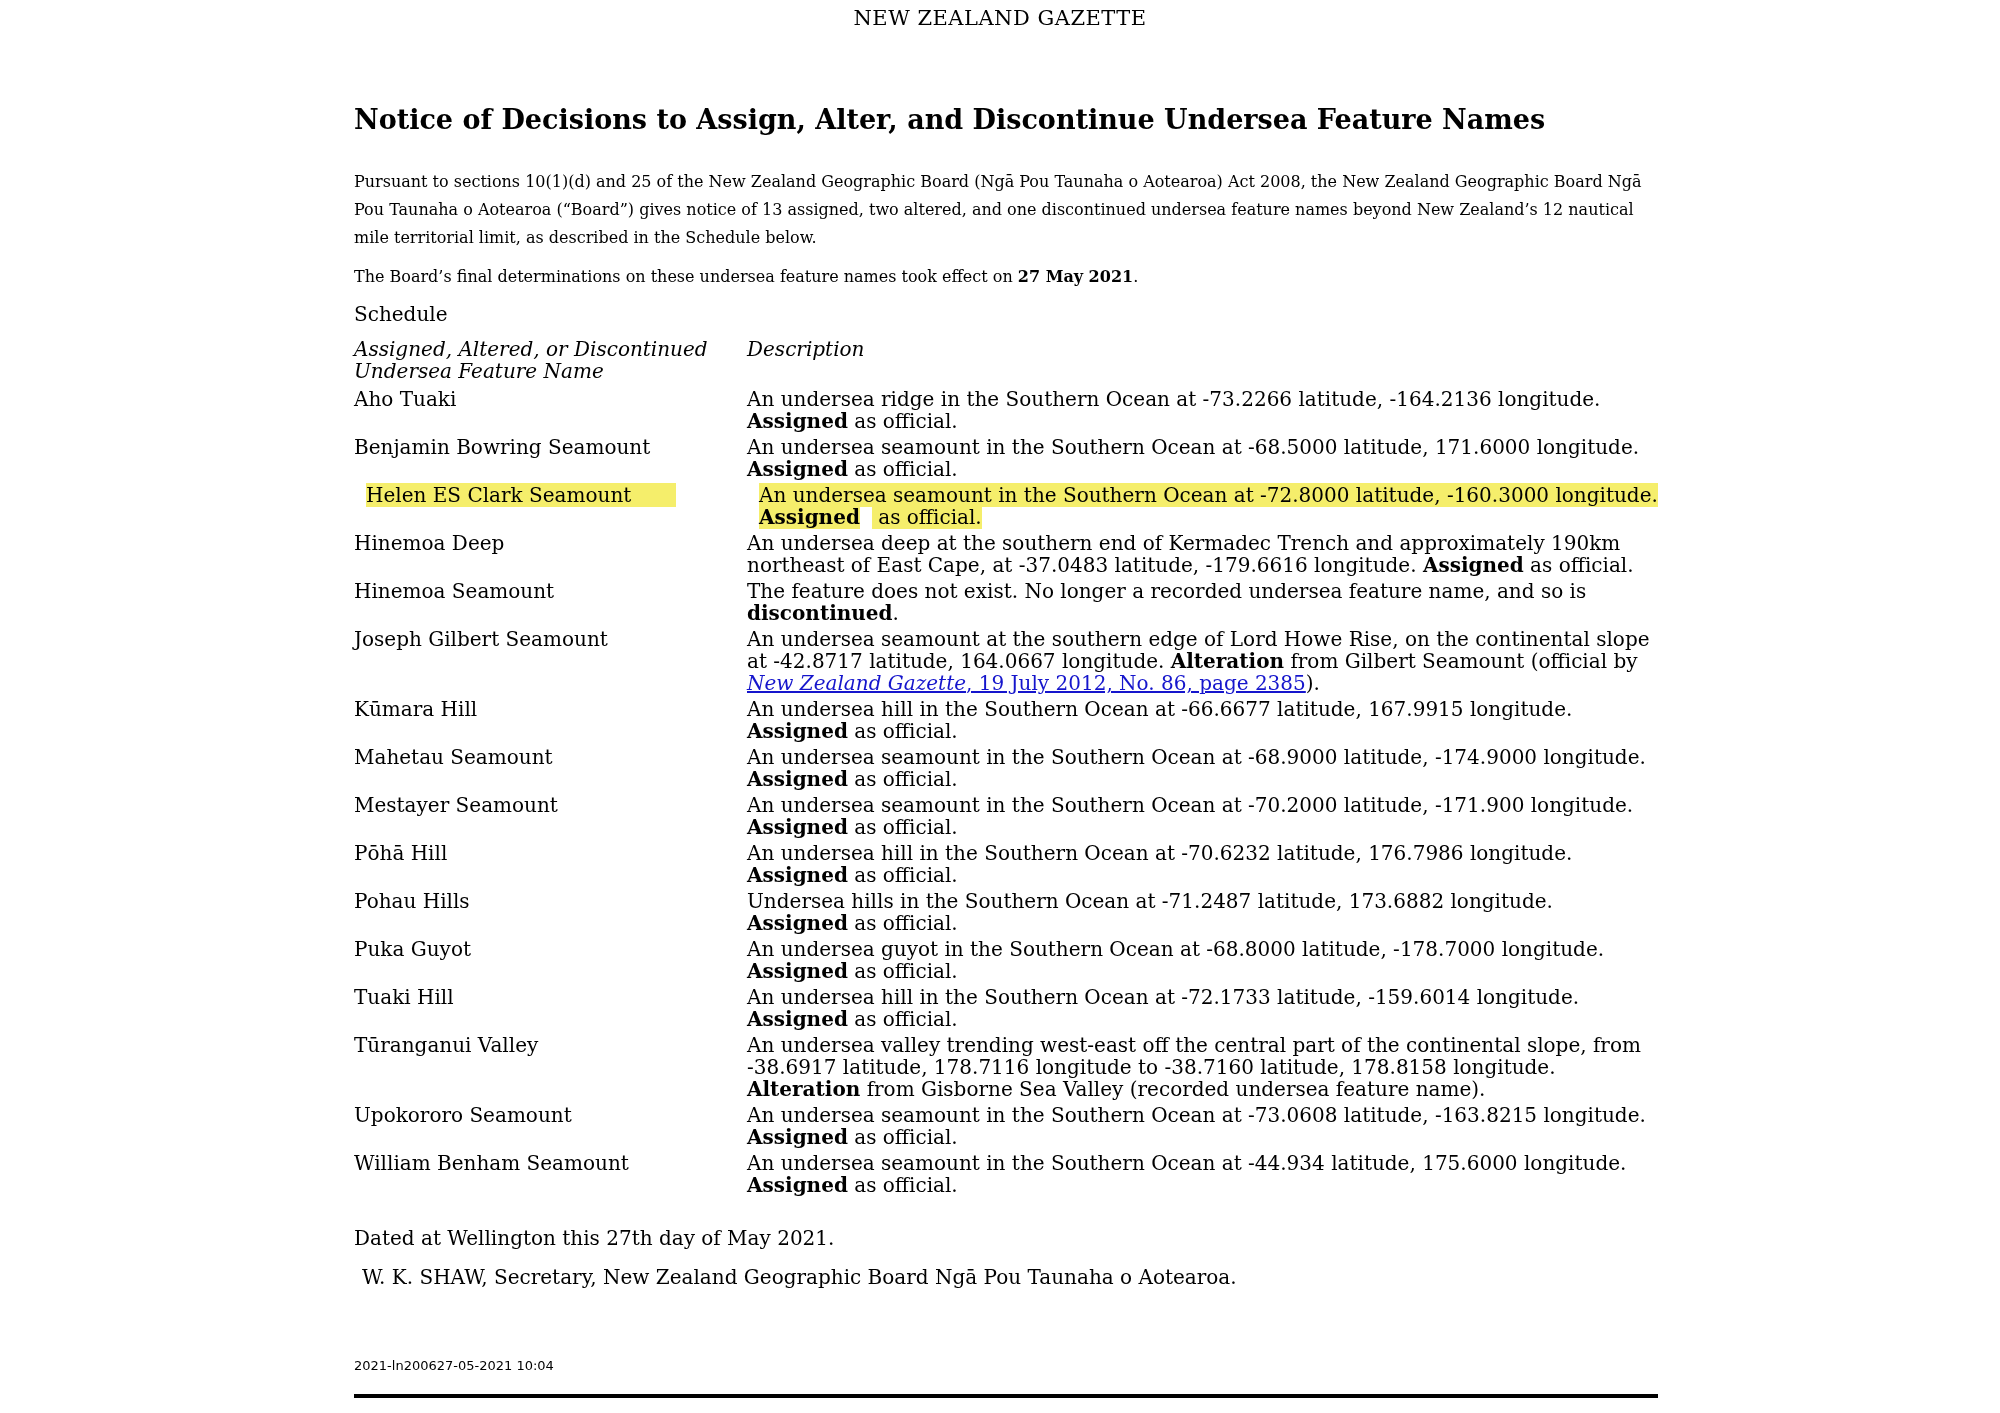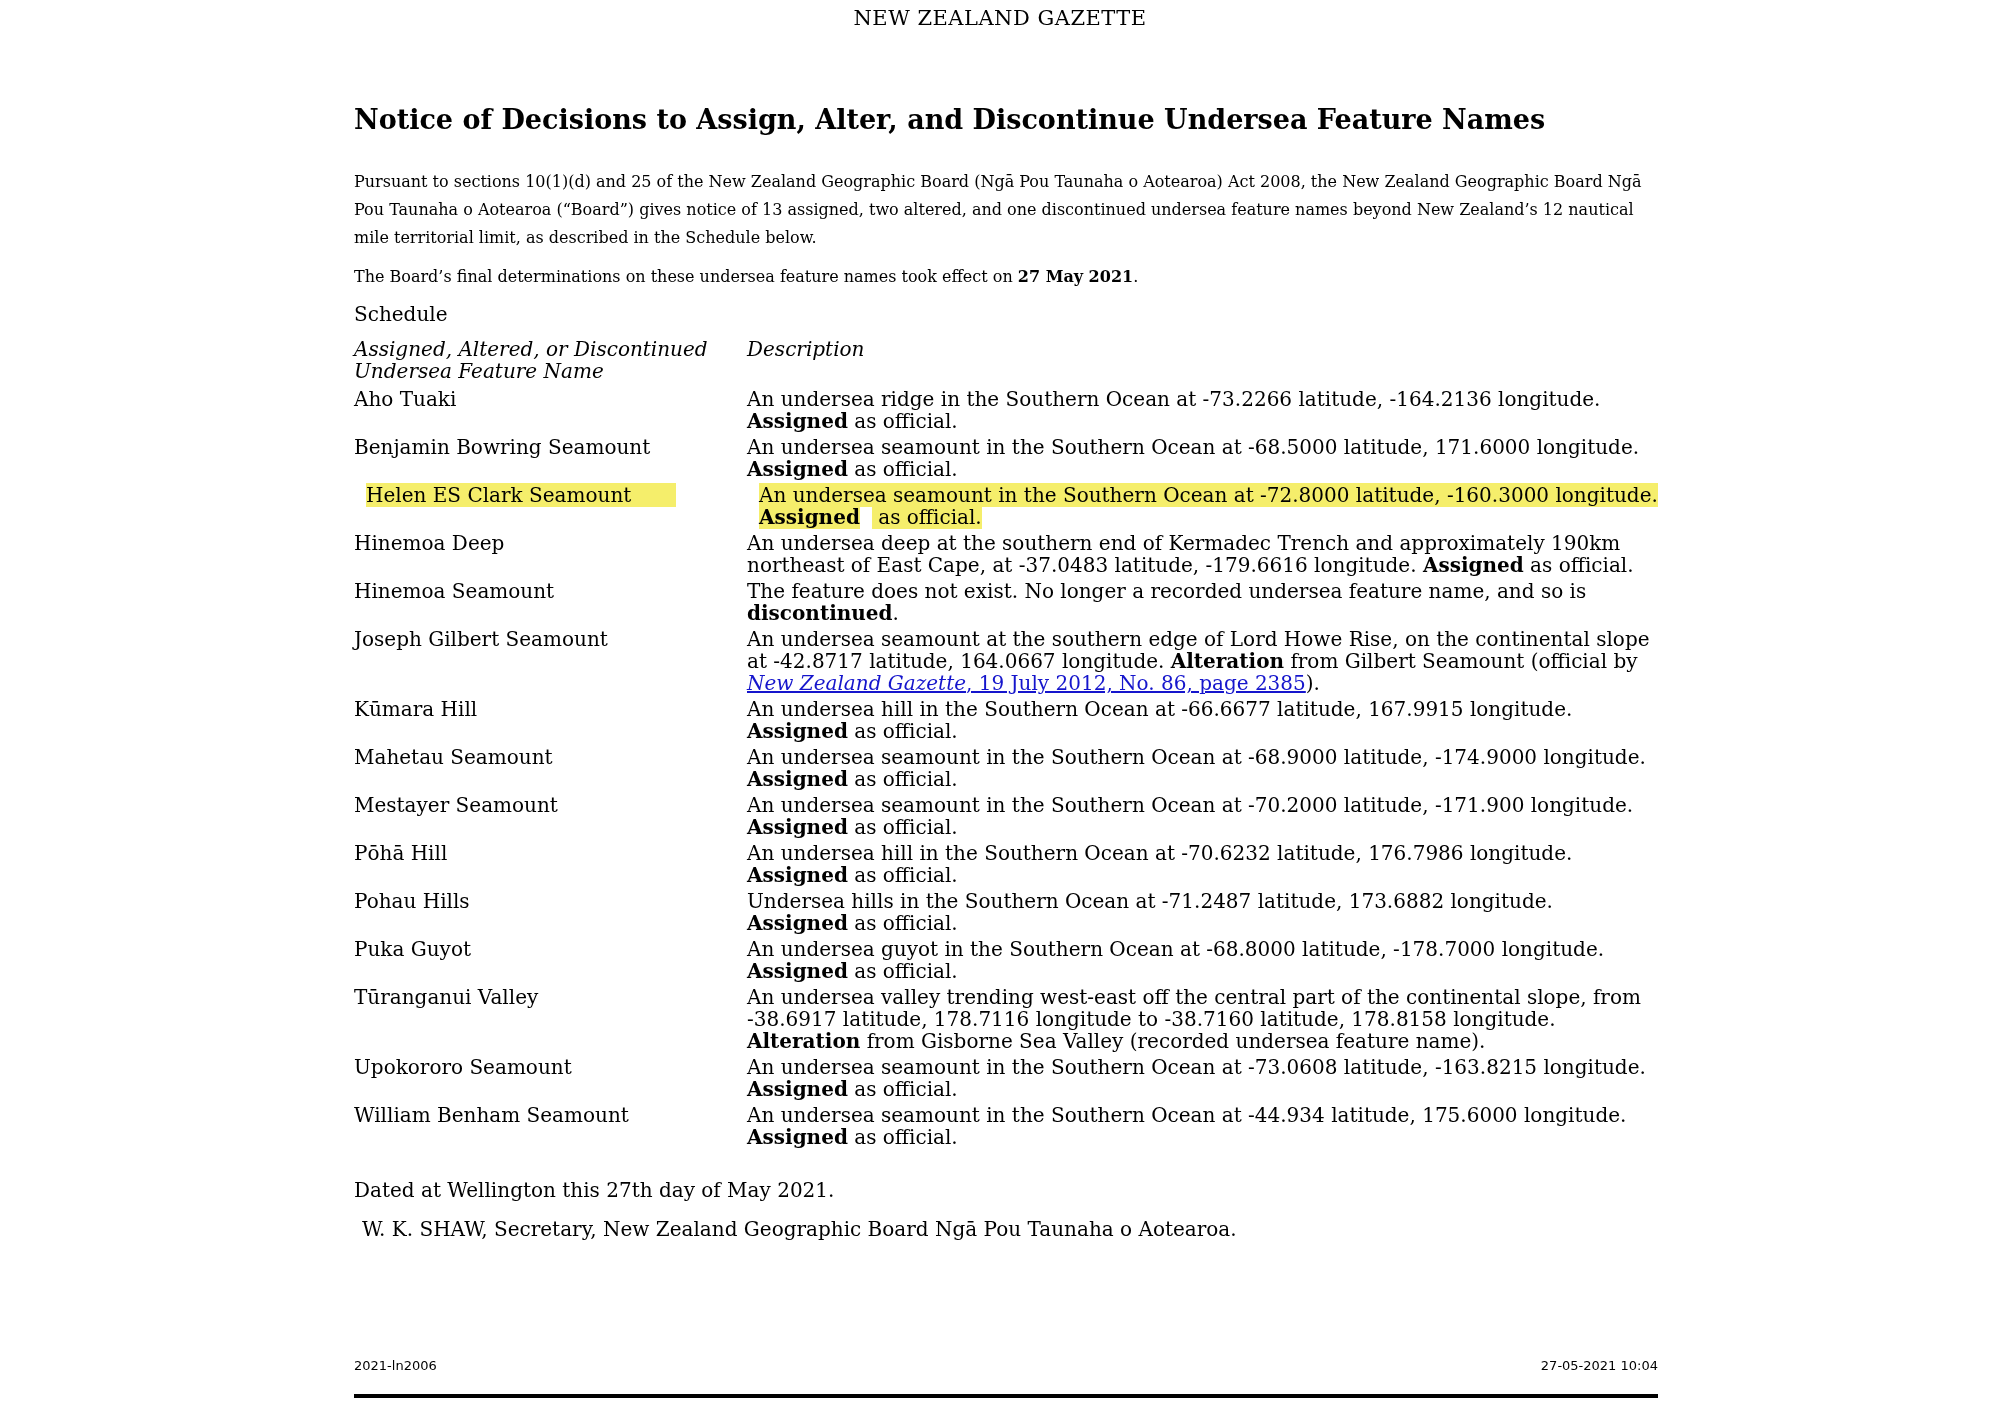--- a/index.html
+++ b/index.html
@@ -86,21 +86,21 @@
     font-size: 20px;
     line-height: 28px;
     margin: 8px;
   }
   .footer-meta {
     position: absolute;
     left: 354px;
     top: 1358px;
     width: 1304px;
     display: flex;
-    justify-content: space-between;
+    justify-content: flex-start;
     font-family: "DejaVu Sans", "Liberation Sans", sans-serif;
     font-size: 13px;
   }
   .bottom-rule {
     position: absolute;
     left: 354px;
     top: 1394px;
     width: 1304px;
     height: 4px;
     background: #000000;
@@ -175,20 +175,24 @@
         </tr>
         <tr>
           <td><span>Pohau Hills</span></td>
           <td><span>Undersea hills in the Southern Ocean at -71.2487 latitude, 173.6882 longitude. </span><span style="font-weight: bold;">Assigned</span><span> as official.</span></td>
         </tr>
         <tr>
           <td><span>Puka Guyot</span></td>
           <td><span>An undersea guyot in the Southern Ocean at -68.8000 latitude, -178.7000 longitude. </span><span style="font-weight: bold;">Assigned</span><span> as official.</span></td>
         </tr>
         <tr>
+          <td><span>Tuaki Hill</span></td>
+          <td><span>An undersea hill in the Southern Ocean at -72.1733 latitude, -159.6014 longitude. </span><span style="font-weight: bold;">Assigned</span><span> as official.</span></td>
+        </tr>
+        <tr>
           <td><span>Tūranganui Valley</span></td>
           <td><span>An undersea valley trending west-east off the central part of the continental slope, from -38.6917 latitude, 178.7116 longitude to -38.7160 latitude, 178.8158 longitude. </span><span style="font-weight: bold;">Alteration</span><span> from Gisborne Sea Valley (recorded undersea feature name).</span></td>
         </tr>
         <tr>
           <td><span>Upokororo Seamount</span></td>
           <td><span>An undersea seamount in the Southern Ocean at -73.0608 latitude, -163.8215 longitude. </span><span style="font-weight: bold;">Assigned</span><span> as official.</span></td>
         </tr>
         <tr>
           <td><span>William Benham Seamount</span></td>
           <td><span>An undersea seamount in the Southern Ocean at -44.934 latitude, 175.6000 longitude. </span><span style="font-weight: bold;">Assigned</span><span> as official.</span></td>

